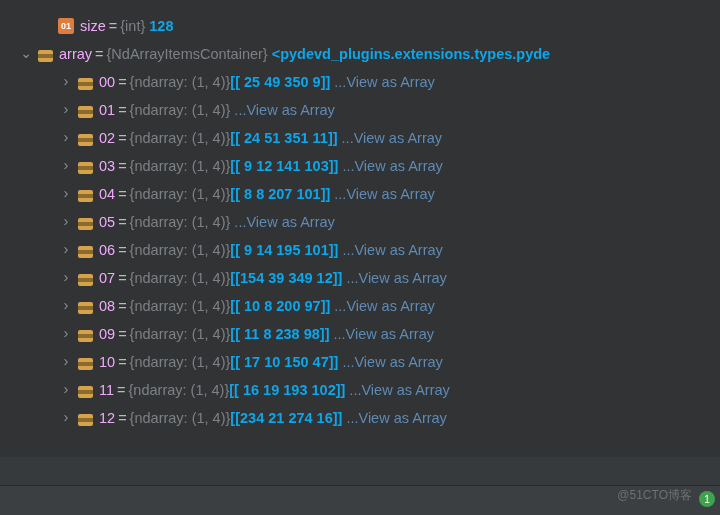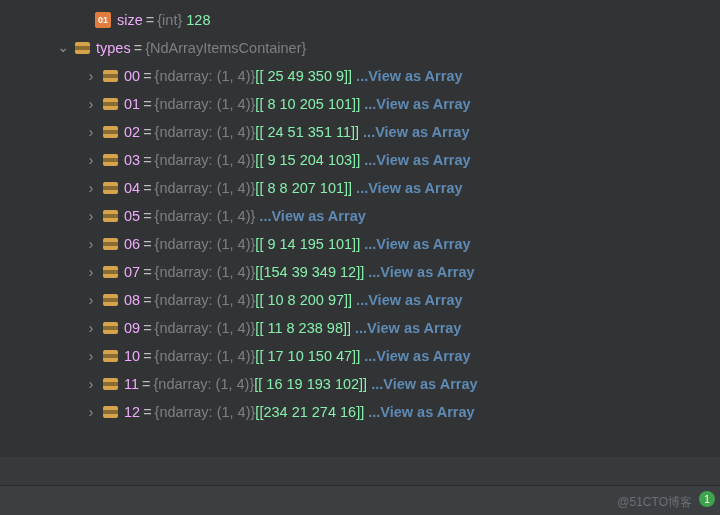--- a/index.html
+++ b/index.html
@@ -9,24 +9,23 @@
     font-size: 14.5px;
     color: #bbbbbb;
     width: 720px;
     height: 515px;
     overflow: hidden;
     position: relative;
   }
   .tree { padding-top: 6px; }
   .row {
     display: flex;
-    align-items: center;
+    align-items: flex-end;
     height: 28px;
     white-space: nowrap;
-    margin-left: 37px;
   }
   .chev {
     width: 16px;
     text-align: center;
     color: #8a8d91;
     font-size: 11px;
     user-select: none;
   }
   .chev.down::before { content: "⌄"; font-size: 14px; position: relative; top: -1px; }
   .chev.right::before { content: "›"; font-size: 15px; position: relative; top: -1px; }
@@ -45,42 +44,42 @@
     flex-shrink: 0;
   }
   .icon-int { background: #e07c3e; color: #fff; }
   .icon-arr {
     background: linear-gradient(#d6a24a 33%, #8b6a32 33% 66%, #d6a24a 66%);
     width: 15px; height: 12px;
   }
   .name { color: #f0abfc; }
   .eq { color: #bbbbbb; margin: 0 3px; }
   .type { color: #7d8084; }
-  .val { color: #86efac; }
-  .link { color: #5e8ab4; margin-left: 4px; font-weight: bold; }
+  .val { color: #0ea5e9; font-weight: bold; }
+  .link { color: #5e8ab4; margin-left: 4px; }
   .indent-1 { padding-left: 38px; }
-  .indent-2 { padding-left: 46px; }
+  .indent-2 { padding-left: 58px; }
   .footer {
     position: absolute;
     bottom: 0; left: 0; right: 0;
     height: 30px;
     background: #3c3f41;
     border-top: 1px solid #2b2b2b;
   }
   .shadow-row {
     position: absolute;
     left: 0; right: 0;
     bottom: 30px;
     height: 28px;
     background: rgba(60,63,65,0.55);
   }
   .watermark {
     position: absolute;
     right: 28px;
-    bottom: 4px;
+    bottom: 11px;
     color: #6d7074;
     font-size: 12px;
   }
   .badge {
     position: absolute;
     right: 5px;
     bottom: 8px;
     width: 16px; height: 16px;
     background: #3fa34d;
     border-radius: 50%;
@@ -102,61 +101,61 @@
     <span class="name">size</span>
     <span class="eq"> = </span>
     <span class="type">{int}</span>
     <span>&nbsp;</span>
     <span class="val">128</span>
   </div>
 
   <div class="row" style="padding-left:18px">
     <span class="chev down"></span>
     <span class="icon icon-arr"></span>
-    <span class="name">types</span>
+    <span class="name">array</span>
     <span class="eq"> = </span>
     <span class="type">{NdArrayItemsContainer}</span>
     <span>&nbsp;</span>
+    <span class="val">&lt;pydevd_plugins.extensions.types.pyde</span>
   </div>
 
   <div id="items-container">
       <div class="row indent-2">
         <span class="chev right"></span>
         <span class="icon icon-arr"></span>
         <span class="name">00</span>
         <span class="eq"> = </span>
         <span class="type">{ndarray: (1, 4)}</span> 
         <span class="val">[[ 25  49 350   9]]</span>
         <span class="link">...View as Array</span>
       </div>
       <div class="row indent-2">
         <span class="chev right"></span>
         <span class="icon icon-arr"></span>
         <span class="name">01</span>
         <span class="eq"> = </span>
         <span class="type">{ndarray: (1, 4)}</span> 
-        <span class="val">[[  8  10 205 101]]</span>
         <span class="link">...View as Array</span>
       </div>
       <div class="row indent-2">
         <span class="chev right"></span>
         <span class="icon icon-arr"></span>
         <span class="name">02</span>
         <span class="eq"> = </span>
         <span class="type">{ndarray: (1, 4)}</span> 
         <span class="val">[[ 24  51 351  11]]</span>
         <span class="link">...View as Array</span>
       </div>
       <div class="row indent-2">
         <span class="chev right"></span>
         <span class="icon icon-arr"></span>
         <span class="name">03</span>
         <span class="eq"> = </span>
         <span class="type">{ndarray: (1, 4)}</span> 
-        <span class="val">[[  9  15 204 103]]</span>
+        <span class="val">[[  9  12 141 103]]</span>
         <span class="link">...View as Array</span>
       </div>
       <div class="row indent-2">
         <span class="chev right"></span>
         <span class="icon icon-arr"></span>
         <span class="name">04</span>
         <span class="eq"> = </span>
         <span class="type">{ndarray: (1, 4)}</span> 
         <span class="val">[[  8   8 207 101]]</span>
         <span class="link">...View as Array</span>

